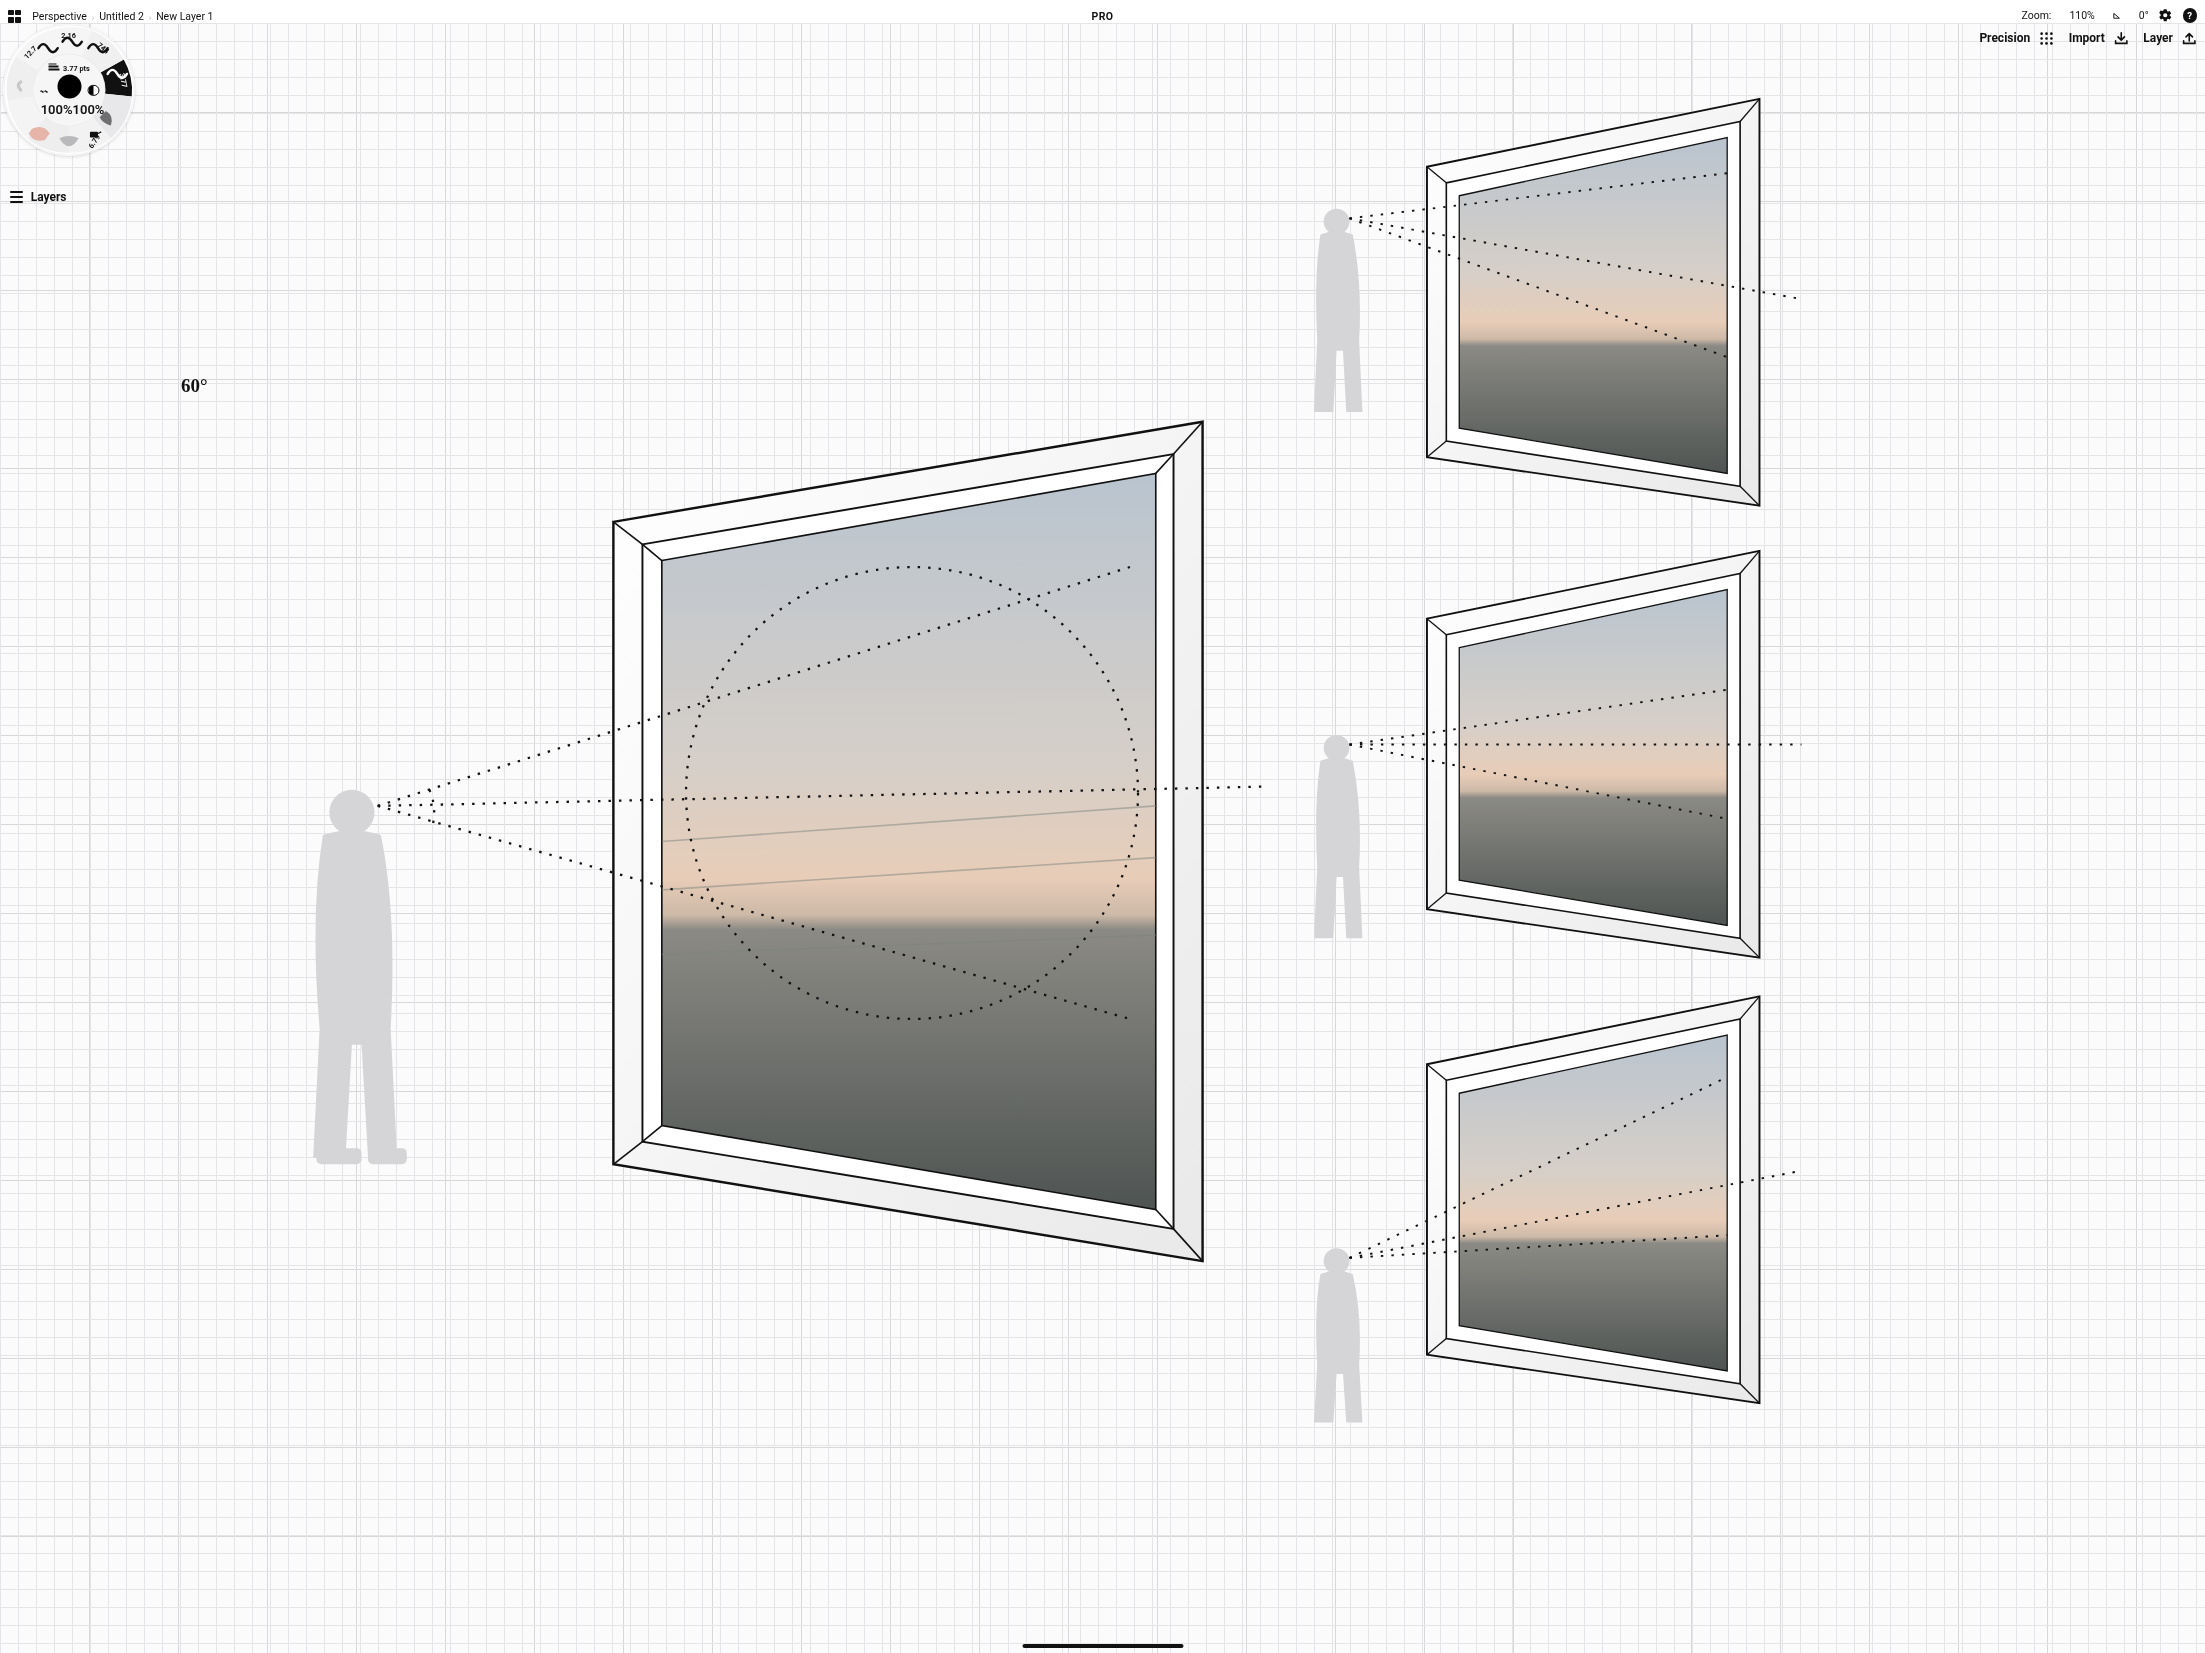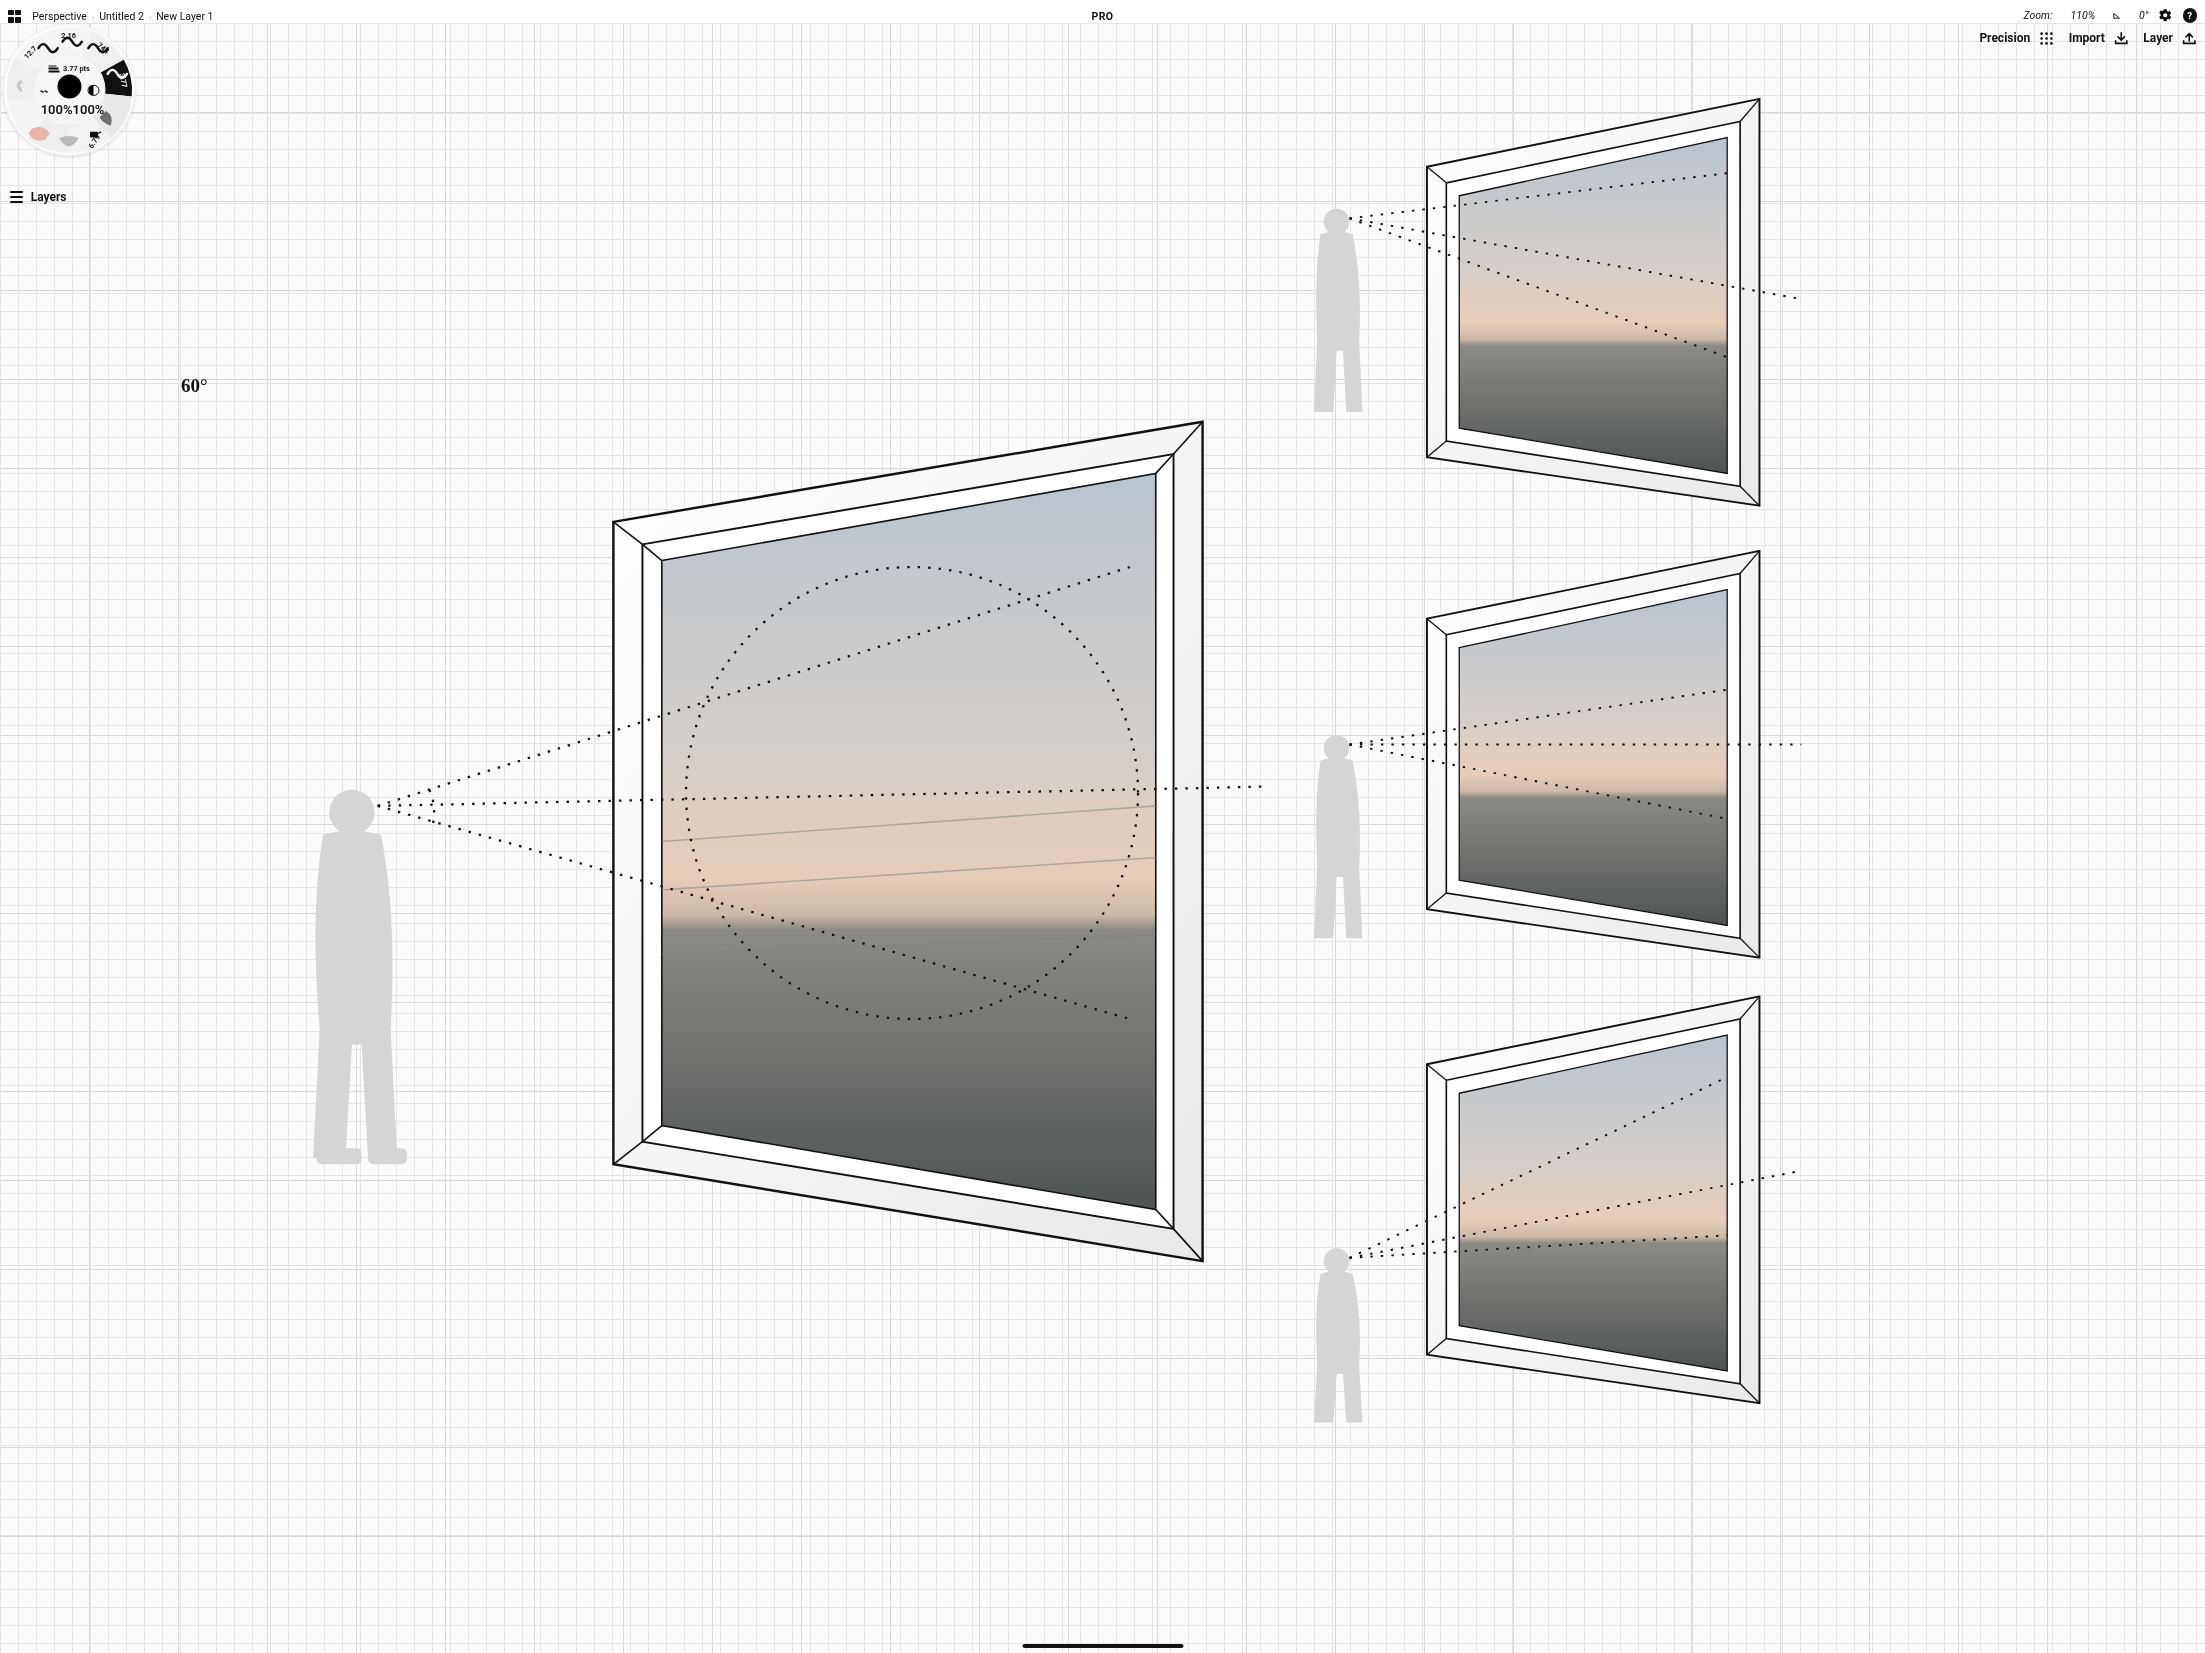--- a/index.html
+++ b/index.html
@@ -64,21 +64,21 @@
     font-weight: 700;
     font-size: 10.5px;
     letter-spacing: 0.4px;
   }
   .topbar-right {
     margin-left: auto;
     display: flex;
     align-items: center;
     gap: 9.7px;
   }
-  .zoom-group { font-size: 10.5px; display: flex; gap: 18px; align-items: center; font-style: italic; }
+  .zoom-group { font-size: 10.5px; display: flex; gap: 18px; align-items: center; }
   .zoom-group .lbl { color: #111; } 
   .gear-icon svg, .help-icon svg { display: block; }
   .help-icon {
     width: 14.5px; height: 14.5px; border-radius: 50%;
     background: #111; color: #fff;
     display: flex; align-items: center; justify-content: center;
     font-size: 9.7px; font-weight: 700;
   }
 
   
@@ -133,21 +133,21 @@
     background: #f6f6f6;
     display: flex; flex-direction: column; align-items: center; justify-content: center;
     font-size: 8px;
     box-shadow: inset 0 0 0 0.8px rgba(0,0,0,0.05);
   }
   .toolwheel .center .swatch {
     width: 24px; height: 24px; border-radius: 50%; background: #000;
     margin: 1.6px 0;
   }
   .toolwheel .center .ptsrow {
-    display: flex; align-items: flex-end; gap: 3.2px;
+    display: flex; align-items: flex-start; gap: 3.2px;
     font-weight: 700; font-size: 7.3px;
   }
   .toolwheel .center .bars {
     display: flex; flex-direction: column; gap: 1.2px;
   }
   .toolwheel .center .bars span {
     display:block; background:#111; width:8px; height:0.8px;
   }
   .toolwheel .center .bars span:nth-child(2){height:1.6px;width:9.7px;}
   .toolwheel .center .bars span:nth-child(3){height:2.4px;width:11.3px;}

